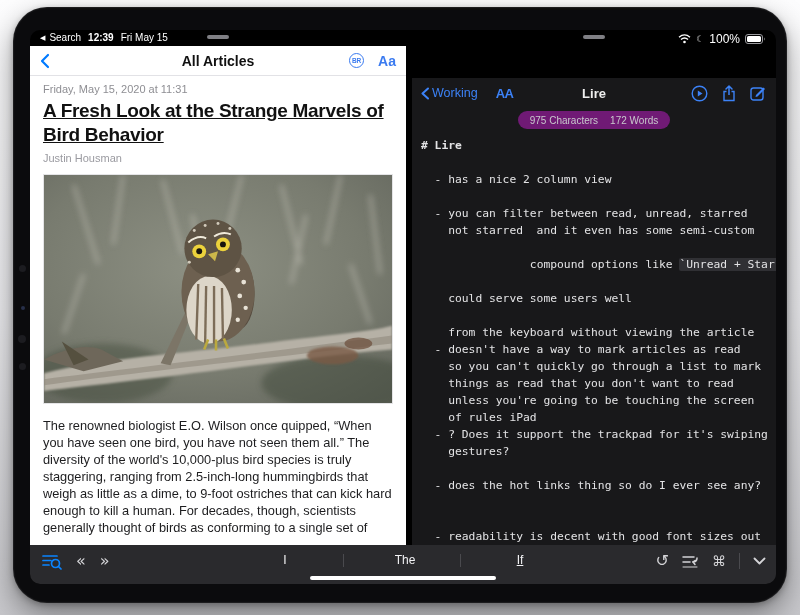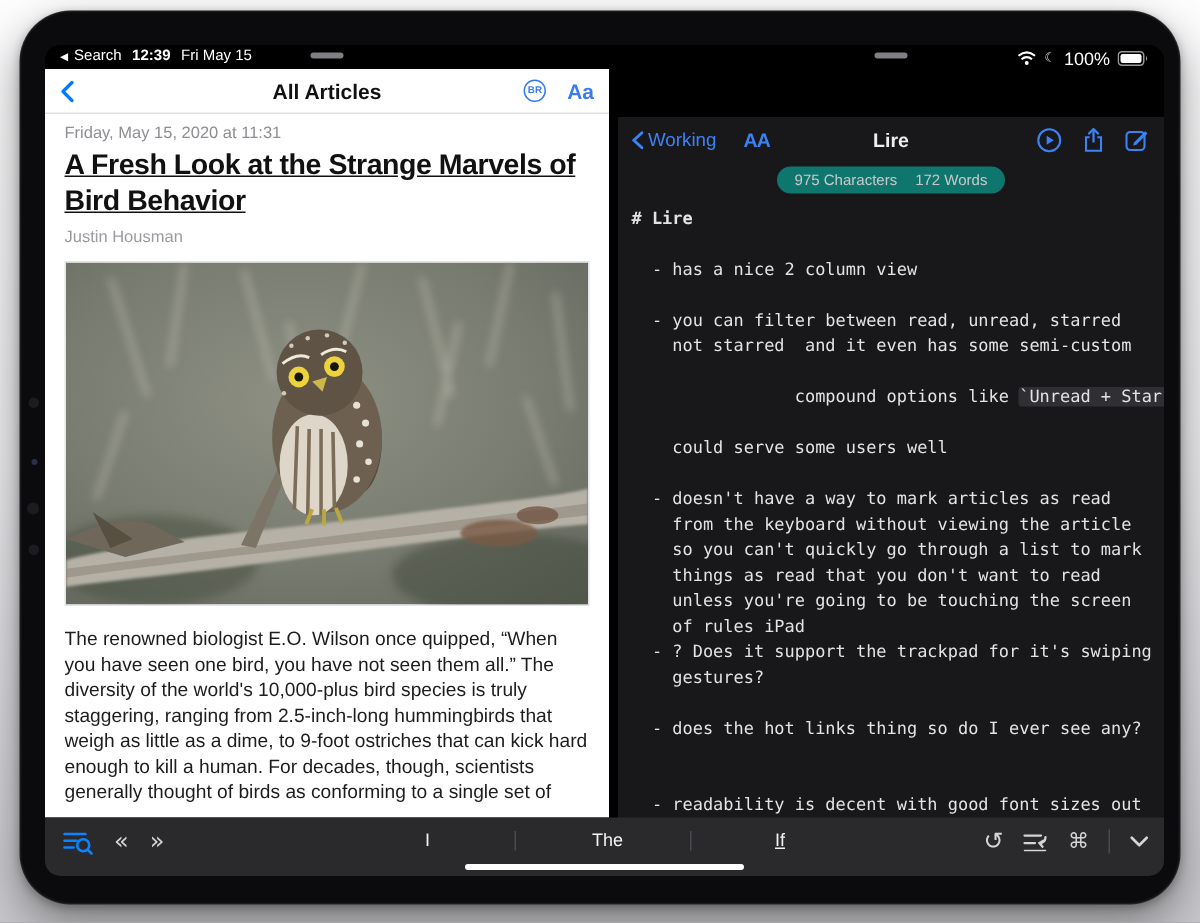--- a/index.html
+++ b/index.html
@@ -38,21 +38,21 @@
   .a-byline{font-size:11px;line-height:13.5px;color:#9a9aa0;}
   .a-img{margin-top:8px;width:350px;height:230px;border:1px solid #e4e4e6;display:block;}
   .a-body{margin-top:13px;font-size:12.8px;line-height:17px;color:#1d1d1f;height:122px;overflow:hidden;}
   
   .r-nav{position:relative;height:30px;display:flex;align-items:center;}
   .r-back{margin-left:9px;display:flex;align-items:center;gap:3px;color:#3c82f7;font-size:12.5px;}
   .r-aa{margin-left:18px;color:#3c82f7;font-size:13px;font-weight:600;letter-spacing:-.5px;}
   .r-title{position:absolute;left:0;right:0;text-align:center;font-size:13px;font-weight:600;color:#eee;}
   .r-nav-right{position:absolute;right:10px;display:flex;align-items:center;gap:14px;}
   .pill-row{height:24px;display:flex;justify-content:center;align-items:center;}
-  .pill{background:#0f766e;border-radius:10px;height:18px;display:flex;align-items:center;gap:12px;
+  .pill{background:#701a75;border-radius:10px;height:18px;display:flex;align-items:center;gap:12px;
     padding:0 12px;font-size:10px;color:#c9c9cd;}
   .editor{padding:5px 0 0 9px;font-family:"DejaVu Sans Mono","Liberation Mono",monospace;
     font-size:11.3px;line-height:17px;color:#e3e3e5;}
   .ed-line{white-space:pre;min-height:17px;}
   .ed-lines-a .ed-line:first-child{font-weight:700;}
   .code-span{background:#303034;border-radius:2px;}
   .findbar{position:absolute;left:0;bottom:0;width:100%;height:30px;border-top:1px solid #0a0a0b;
     display:flex;align-items:center;gap:9px;padding:0 5px;}
   .find-field{background:#26262a;border-radius:5px;height:21px;display:flex;align-items:center;
     padding:0 6px;font-size:11px;color:#fff;}
@@ -265,22 +265,22 @@
               <div class="ed-line"></div>
               <div class="ed-line">  - you can filter between read, unread, starred</div>
               <div class="ed-line">    not starred  and it even has some semi-custom</div>
             </div>
           <div class="ed-line">
             <span>    compound options like </span><span class="code-span">`Unread + Starred`</span>
           </div>
           <div>
               <div class="ed-line">    could serve some users well</div>
               <div class="ed-line"></div>
+              <div class="ed-line">    from the keyboard without viewing the article</div>
               <div class="ed-line">  - doesn't have a way to mark articles as read</div>
-              <div class="ed-line">    from the keyboard without viewing the article</div>
               <div class="ed-line">    so you can't quickly go through a list to mark</div>
               <div class="ed-line">    things as read that you don't want to read</div>
               <div class="ed-line">    unless you're going to be touching the screen</div>
               <div class="ed-line">    of rules iPad</div>
               <div class="ed-line">  - ? Does it support the trackpad for it's swiping</div>
               <div class="ed-line">    gestures?</div>
               <div class="ed-line"></div>
               <div class="ed-line">  - does the hot links thing so do I ever see any?</div>
               <div class="ed-line"></div>
               <div class="ed-line"></div>

